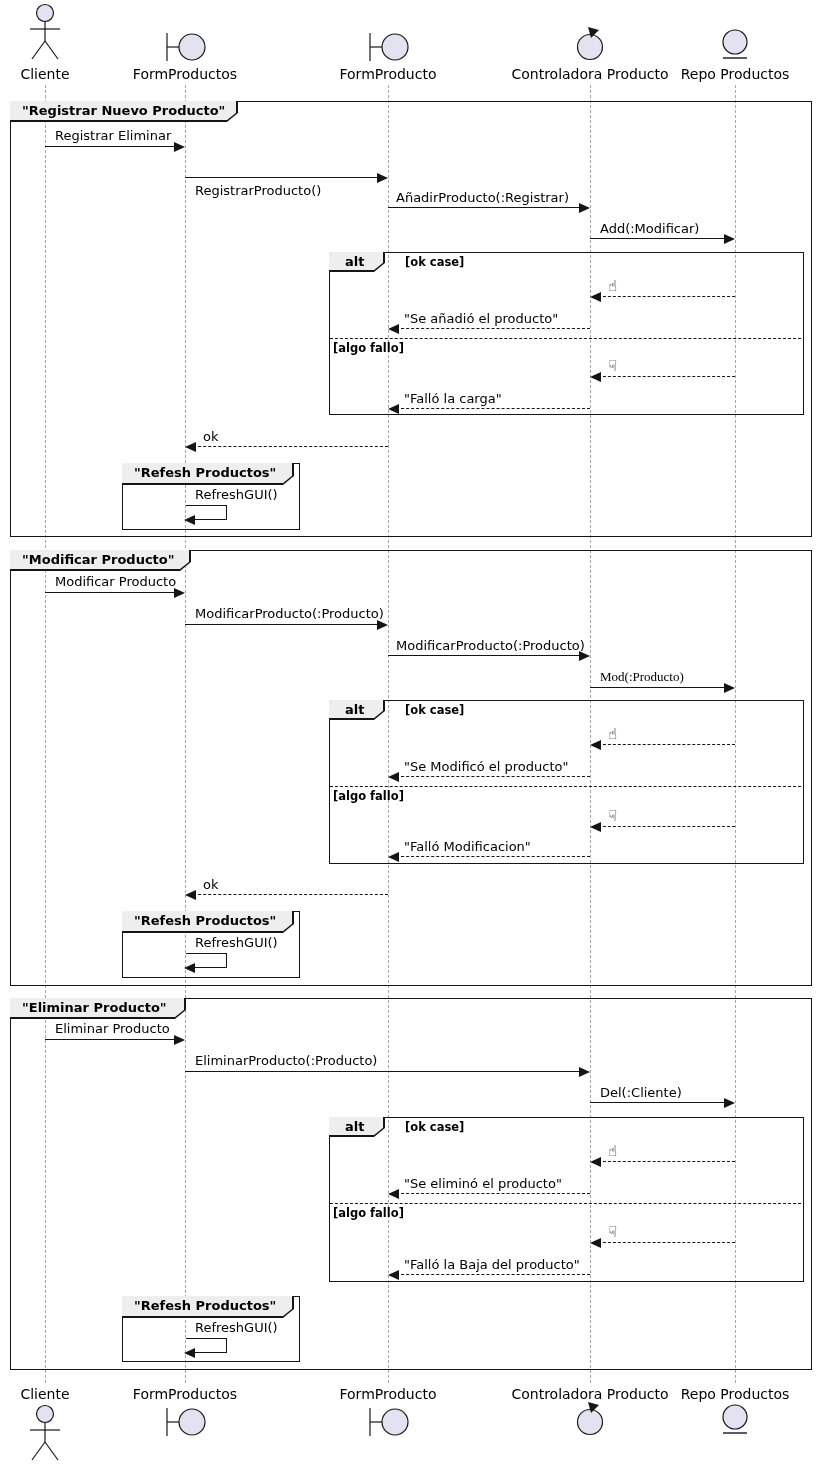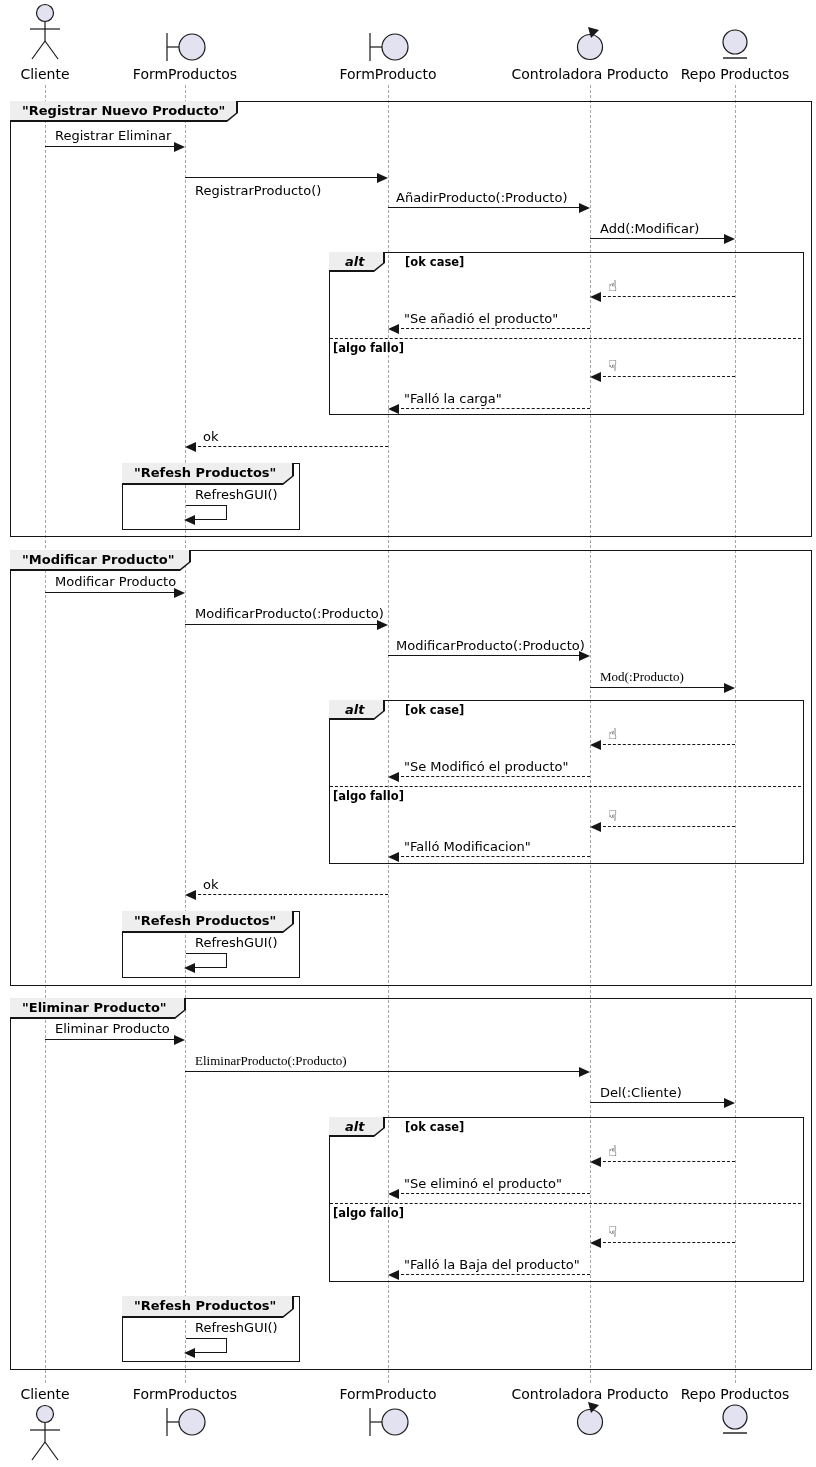--- a/index.html
+++ b/index.html
@@ -9,21 +9,21 @@
   .plabel{position:absolute;font-size:14px;white-space:nowrap;transform:translateX(-50%);}
   .frame{position:absolute;border:1.6px solid #151515;}
   .altframe{position:absolute;border:1.4px solid #151515;}
   .tab{position:absolute;}
   .tab .t-outer{position:absolute;inset:0;background:#151515;
     clip-path:polygon(0 0,100% 0,100% calc(100% - 9px),calc(100% - 11px) 100%,0 100%);}
   .tab .t-inner{position:absolute;top:0;left:0;right:1.6px;bottom:1.6px;background:#EEEEEE;
     clip-path:polygon(0 0,100% 0,100% calc(100% - 8px),calc(100% - 10px) 100%,0 100%);}
   .tab .t-label{position:relative;font-weight:bold;font-size:13px;line-height:20px;
     padding:0 20px 0 12px;white-space:nowrap;}
-  .alt-label{padding:0 18px 0 16px !important;font-style:italic;}
+  .alt-label{padding:0 18px 0 16px !important;}
   .arrow{position:absolute;height:10px;}
   .arrow::before{content:"";position:absolute;left:0;right:3px;top:4.4px;border-top:1.2px solid #151515;}
   .arrow.dashed::before{border-top-style:dashed;}
   .arrow.right::after{content:"";position:absolute;right:0;top:0;width:0;height:0;
     border-left:11px solid #151515;border-top:5px solid transparent;border-bottom:5px solid transparent;}
   .arrow.left::before{left:3px;right:0;}
   .arrow.left::after{content:"";position:absolute;left:0;top:0;width:0;height:0;
     border-right:11px solid #151515;border-top:5px solid transparent;border-bottom:5px solid transparent;}
   .mlabel{position:absolute;font-size:13px;white-space:nowrap;}
   .guard{position:absolute;font-size:11.5px;font-weight:bold;white-space:nowrap;}
@@ -93,21 +93,21 @@
       <div class="t-inner"></div>
     <div class="t-label">"Registrar Nuevo Producto"</div>
   </div>
 
   <div class="mlabel" style="left:55px;top:128px;">Registrar Eliminar</div>
   <div class="arrow right" style="left:45px;top:142px;width:140px;"></div>
 
   <div class="mlabel" style="left:195px;top:159px;margin-top:24px;">RegistrarProducto()</div>
   <div class="arrow right" style="left:185px;top:173px;width:203px;"></div>
 
-  <div class="mlabel" style="left:396px;top:190px;">AñadirProducto(:Producto)</div>
+  <div class="mlabel" style="left:396px;top:190px;">AñadirProducto(:Registrar)</div>
   <div class="arrow right" style="left:388px;top:203px;width:202px;"></div>
 
   <div class="mlabel" style="left:600px;top:221px;">Add(:Modificar)</div>
   <div class="arrow right" style="left:590px;top:234px;width:145px;"></div>
 
   <div class="altframe" style="left:329px;top:252px;width:473px;height:161px;"></div>
   <div class="tab" style="left:329px;top:252px;width:56px;height:20px;">
     <div class="t-outer"></div>
       <div class="t-inner"></div>
     <div class="t-label alt-label">alt</div>
@@ -198,21 +198,21 @@
   <div class="frame" style="left:10px;top:998px;width:800px;height:370px;"></div>
   <div class="tab" style="left:10px;top:998px;width:176px;height:21px;">
     <div class="t-outer"></div>
       <div class="t-inner"></div>
     <div class="t-label">"Eliminar Producto"</div>
   </div>
 
   <div class="mlabel" style="left:55px;top:1021px;text-align:right;">Eliminar Producto</div>
   <div class="arrow right" style="left:45px;top:1035px;width:140px;"></div>
 
-  <div class="mlabel" style="left:195px;top:1053px;font-family:Liberation Serif, serif;">EliminarProducto(:Producto)</div>
+  <div class="mlabel" style="left:195px;top:1053px;">EliminarProducto(:Producto)</div>
   <div class="arrow right" style="left:185px;top:1067px;width:405px;"></div>
 
   <div class="mlabel" style="left:600px;top:1085px;">Del(:Cliente)</div>
   <div class="arrow right" style="left:590px;top:1098px;width:145px;"></div>
 
   <div class="altframe" style="left:329px;top:1117px;width:473px;height:163px;"></div>
   <div class="tab" style="left:329px;top:1117px;width:56px;height:20px;">
     <div class="t-outer"></div>
       <div class="t-inner"></div>
     <div class="t-label alt-label">alt</div>

